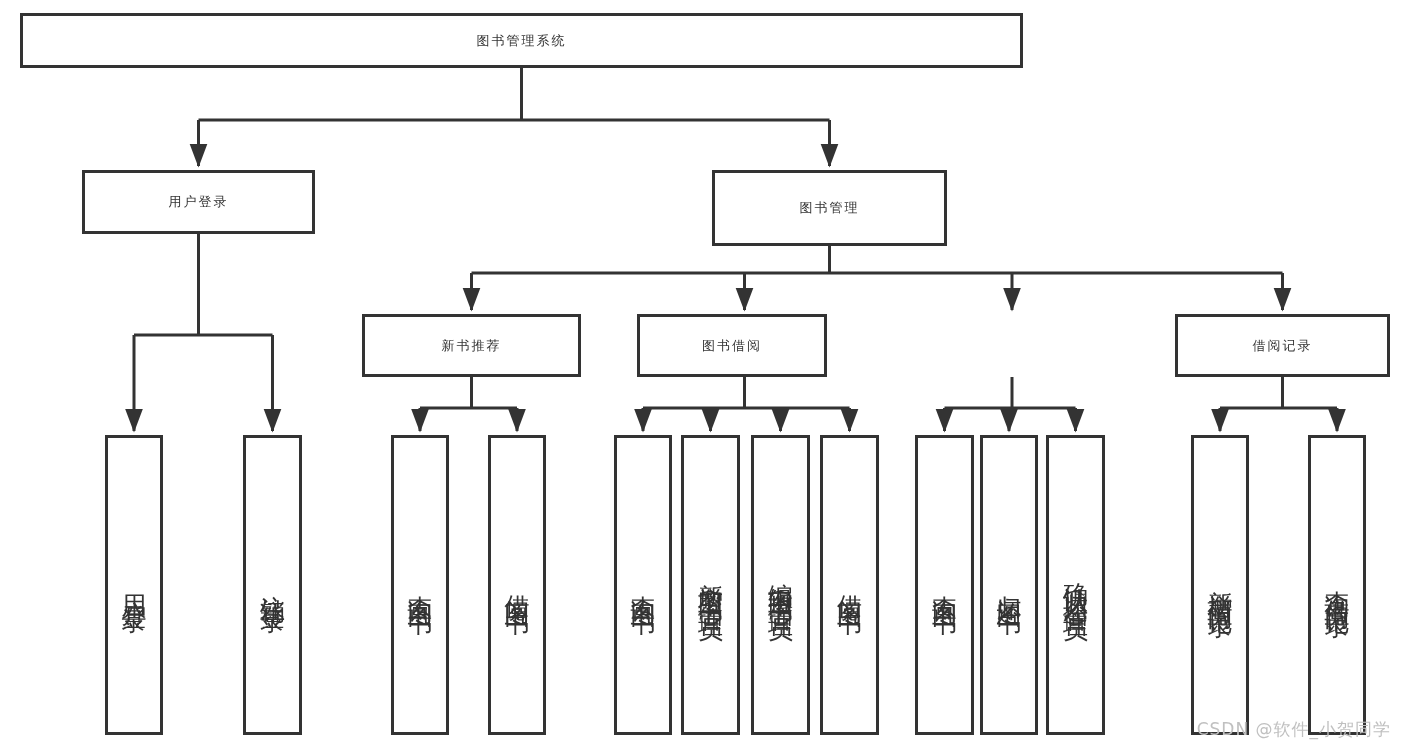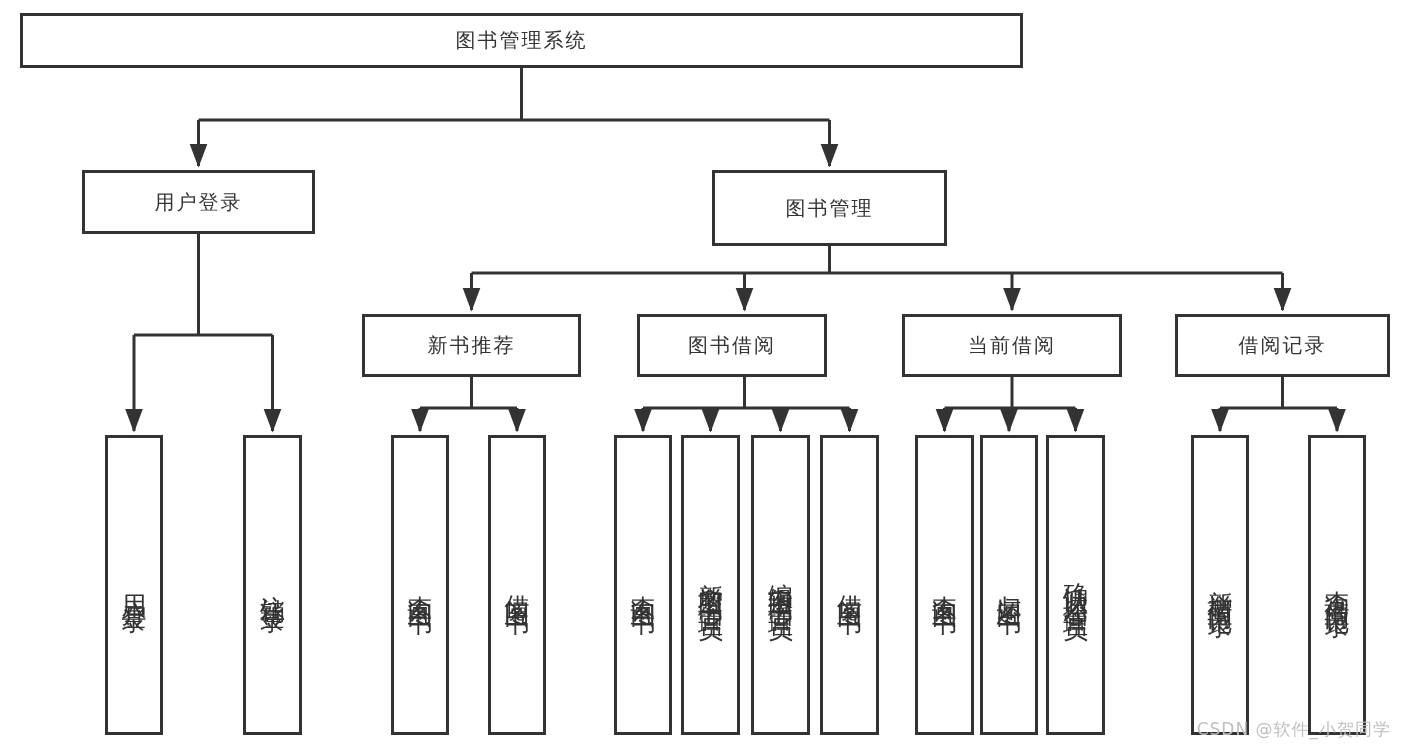--- a/index.html
+++ b/index.html
@@ -21,21 +21,21 @@
     position: absolute;
     box-sizing: border-box;
     background: #ffffff;
     border: 3px solid #333333;
     color: #333333;
     display: flex;
     align-items: center;
     justify-content: center;
     text-align: center;
   }
-  .hnode { font-size: 20px; letter-spacing: 2px; }
+  .hnode { font-size: 13px; letter-spacing: 2px; }
   .root  { left: 20px; top: 13px; width: 1003px; height: 55px; }
   .leaf  { top: 435px; height: 300px; }
   .leaf .vtext {
     writing-mode: vertical-rl;
     text-orientation: mixed;
     font-size: 25px;
     line-height: 1;
     letter-spacing: 5px;
     white-space: nowrap;
   }
@@ -109,23 +109,20 @@
   <div class="node hnode" style="left:712px; top:170px; width:235px; height:76px;">
     <span>图书管理</span>
   </div>
 
   <div class="node hnode" style="left:362px; top:314px; width:219px; height:63px;">
     <span>新书推荐</span>
   </div>
   <div class="node hnode" style="left:637px; top:314px; width:190px; height:63px;">
     <span>图书借阅</span>
   </div>
-  <div class="node hnode" style="left:902px; top:314px; width:220px; height:63px;">
-    <span>当前借阅</span>
-  </div>
   <div class="node hnode" style="left:1175px; top:314px; width:215px; height:63px;">
     <span>借阅记录</span>
   </div>
 
   <div class="node leaf" style="left:105px; width:58px;">
     <span class="vtext">用户登录</span>
   </div>
   <div class="node leaf" style="left:243px; width:59px;">
     <span class="vtext">注销登录</span>
   </div>

